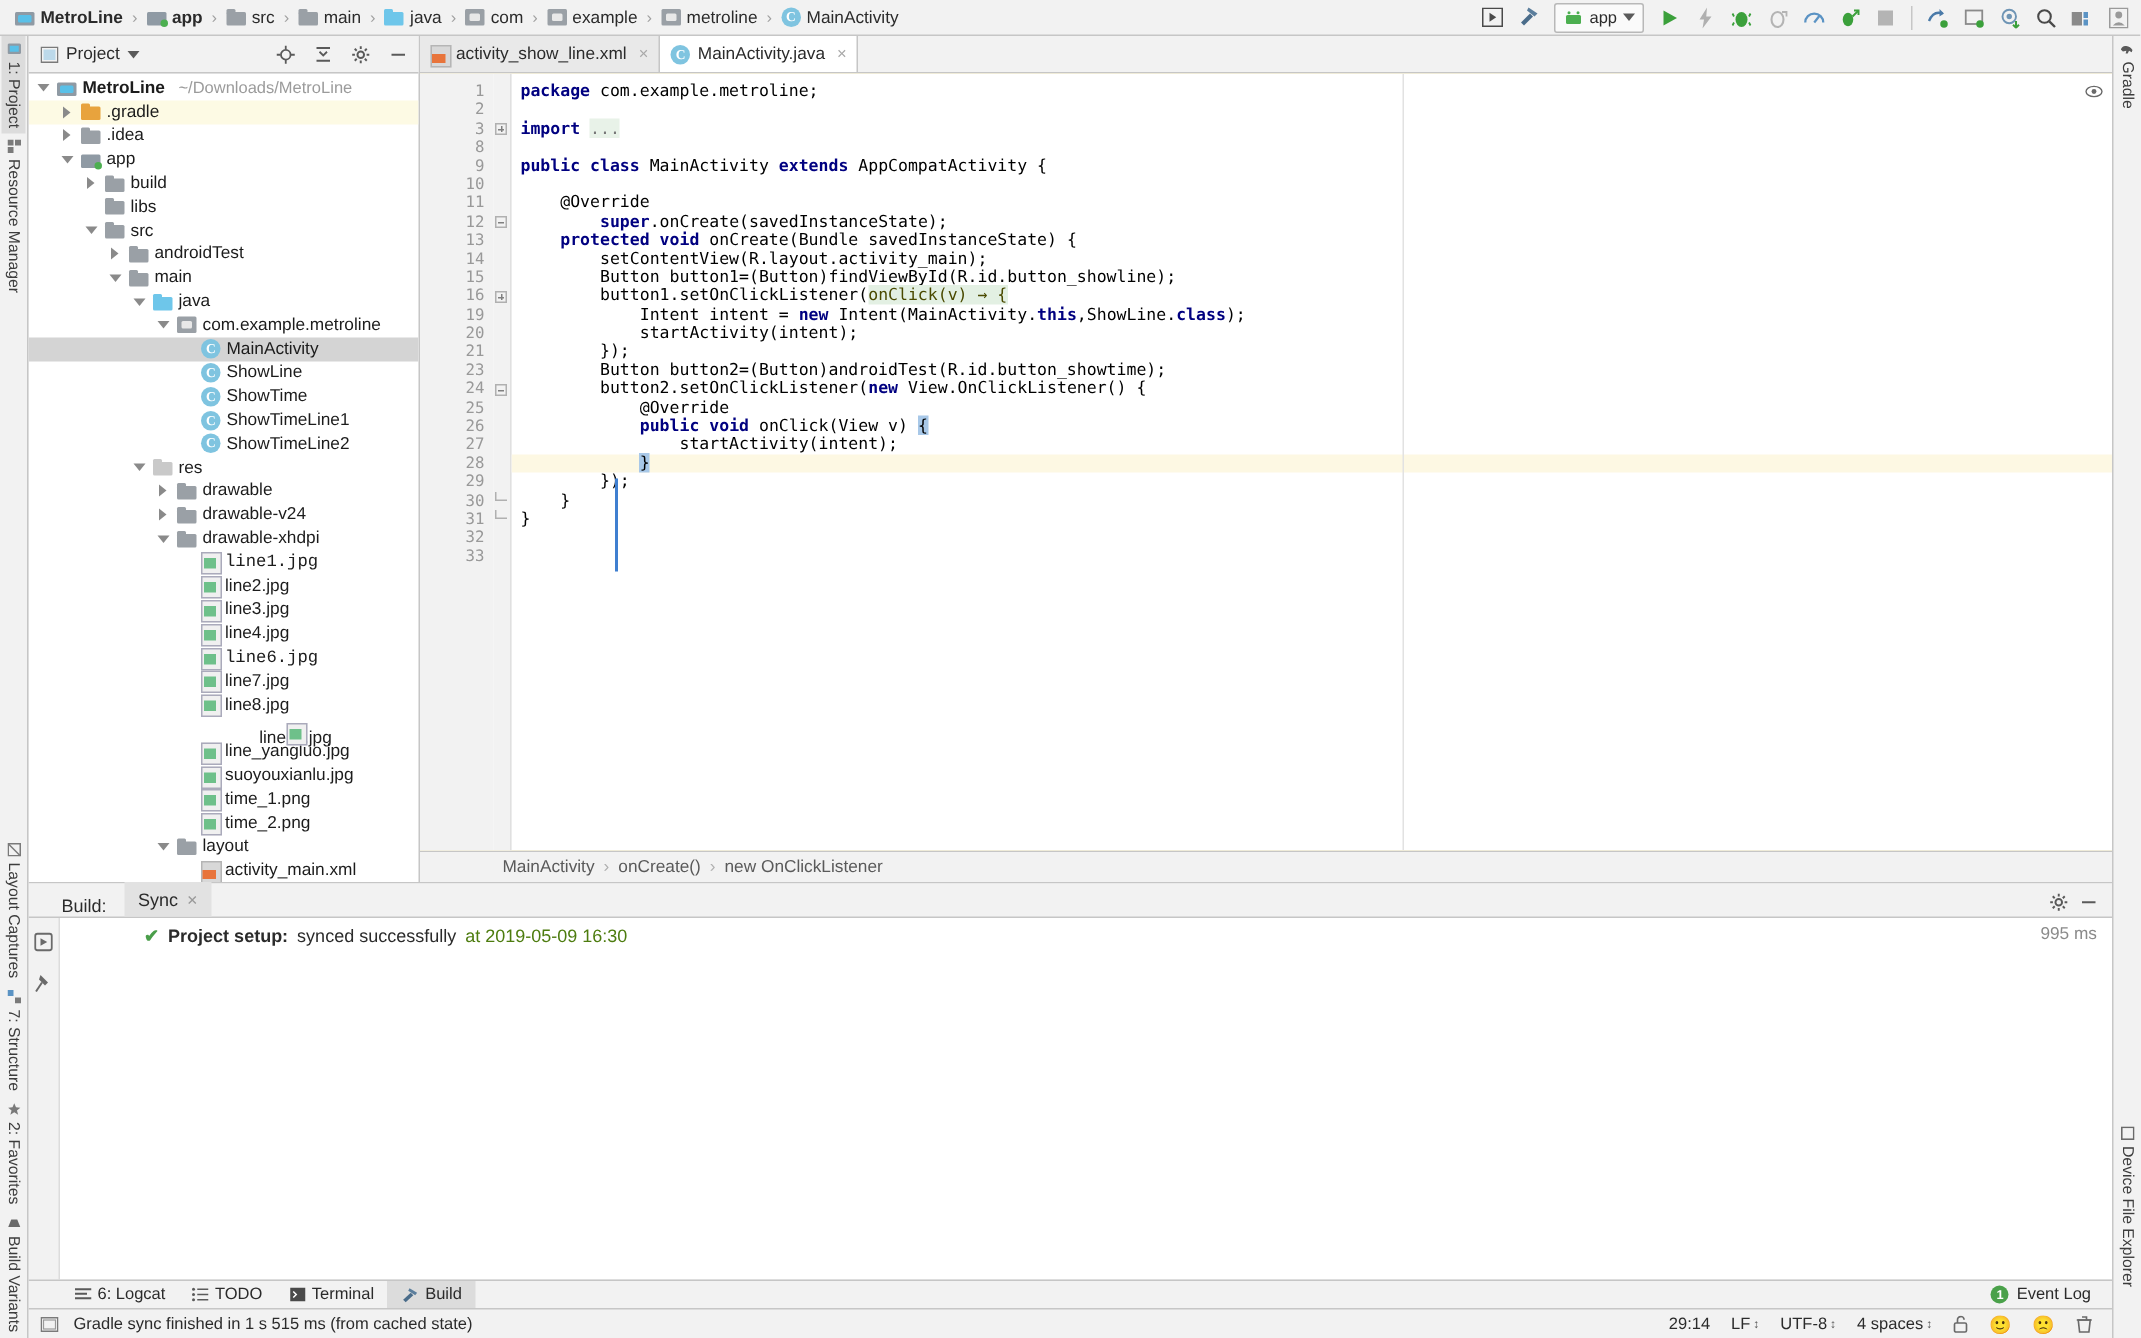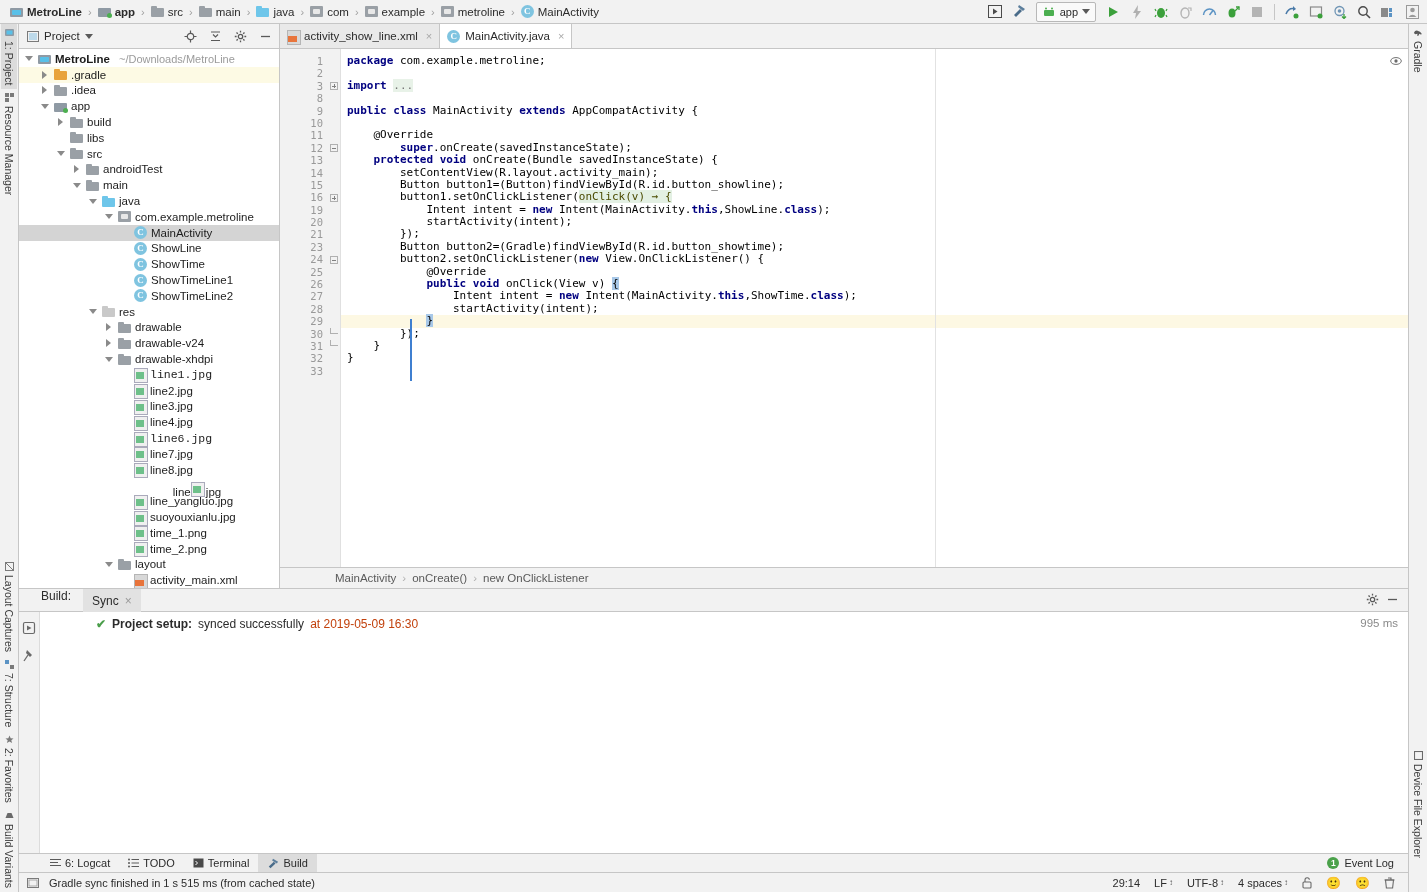--- a/index.html
+++ b/index.html
@@ -186,38 +186,38 @@
   }
   .bc-sep { color: #b0b0b0; }
 
   
   .buildpanel {
     height: 265px; min-height: 265px; background: #fff;
     border-top: 1px solid #c6c6c6; display: flex; flex-direction: column;
   }
   .buildhdr {
     height: 23px; min-height: 23px; background: #f2f2f2;
-    border-bottom: 1px solid #c6c6c6; display: flex; align-items: flex-start; padding-left: 22px;
+    border-bottom: 1px solid #c6c6c6; display: flex; align-items: flex-end; padding-left: 22px;
   }
   .buildhdr .blab { font-size: 12px; color: #2b2b2b; margin-right: 12px; }
   .btab {
     display: flex; align-items: center; gap: 6px; padding: 0 9px; height: 23px;
     background: #e2e2e2; font-size: 12px;
   }
   .buildhdr .sp { flex: 1; }
   .buildbody { flex: 1; display: flex; }
   .buildside {
     width: 21px; min-width: 21px; background: #f2f2f2; border-right: 1px solid #dcdcdc;
     display: flex; flex-direction: column; align-items: center; padding-top: 6px; gap: 8px;
   }
   .buildmain { flex: 1; padding: 5px 8px 0 8px; position: relative; }
   .bline { display: flex; align-items: center; gap: 6px; font-size: 12px; padding-left: 48px; }
   .check { color: #4a9e4a; font-size: 12px; font-weight: bold; }
   .bstrong { font-weight: bold; }
-  .bmuted { color: #c2410c; }
+  .bmuted { color: #4d7c0f; }
   .btime { position: absolute; right: 10px; top: 5px; font-size: 11.5px; color: #8a8a8a; }
 
   
   .toolwin {
     height: 19px; min-height: 19px; background: #f2f2f2;
     border-top: 1px solid #c6c6c6; display: flex; align-items: center;
     padding-left: 22px; gap: 0;
   }
   .twbtn { display: flex; align-items: center; gap: 4px; padding: 0 9px; height: 19px; font-size: 11px; color: #2b2b2b; }
   .twbtn.active { background: #dcdcdc; }
@@ -796,25 +796,24 @@
                 <div class="cline">&nbsp;</div>
                 <div class="cline"><span>    @Override</span></div>
                 <div class="cline"><span>        </span><span class="kw">super</span><span>.onCreate(savedInstanceState);</span></div>
                 <div class="cline"><span>    </span><span class="kw">protected void </span><span>onCreate(Bundle savedInstanceState) {</span></div>
                 <div class="cline"><span>        setContentView(R.layout.activity_main);</span></div>
                 <div class="cline"><span>        Button button1=(Button)findViewById(R.id.button_showline);</span></div>
                 <div class="cline"><span>        button1.setOnClickListener(</span><span class="lambda">onClick(v) → {</span></div>
                 <div class="cline"><span>            Intent intent = </span><span class="kw">new </span><span>Intent(MainActivity.</span><span class="kw">this</span><span>,ShowLine.</span><span class="kw">class</span><span>);</span></div>
                 <div class="cline"><span>            startActivity(intent);</span></div>
                 <div class="cline"><span>        });</span></div>
-                <div class="cline"><span>        Button button2=(Gradle)findViewById(R.id.button_showtime);</span></div>
+                <div class="cline"><span>        Button button2=(Button)androidTest(R.id.button_showtime);</span></div>
                 <div class="cline"><span>        button2.setOnClickListener(</span><span class="kw">new </span><span>View.OnClickListener() {</span></div>
                 <div class="cline"><span>            @Override</span></div>
                 <div class="cline"><span>            </span><span class="kw">public void </span><span>onClick(View v) </span><span class="sel">{</span></div>
-                <div class="cline"><span>                Intent intent = </span><span class="kw">new </span><span>Intent(MainActivity.</span><span class="kw">this</span><span>,ShowTime.</span><span class="kw">class</span><span>);</span></div>
                 <div class="cline"><span>                startActivity(intent);</span></div>
                 <div class="cline cur"><span>            </span><span class="sel">}</span></div>
                 <div class="cline"><span>        });</span></div>
                 <div class="cline"><span>    }</span></div>
                 <div class="cline"><span>}</span></div>
                 <div class="cline">&nbsp;</div>
               </div>
             <div class="inspect-eye">
               <svg width="12" height="12" viewBox="0 0 14 12">
                   <ellipse cx="7" cy="6" rx="6.2" ry="4" fill="none" stroke="#6a6a6a" stroke-width="1.1"></ellipse>

